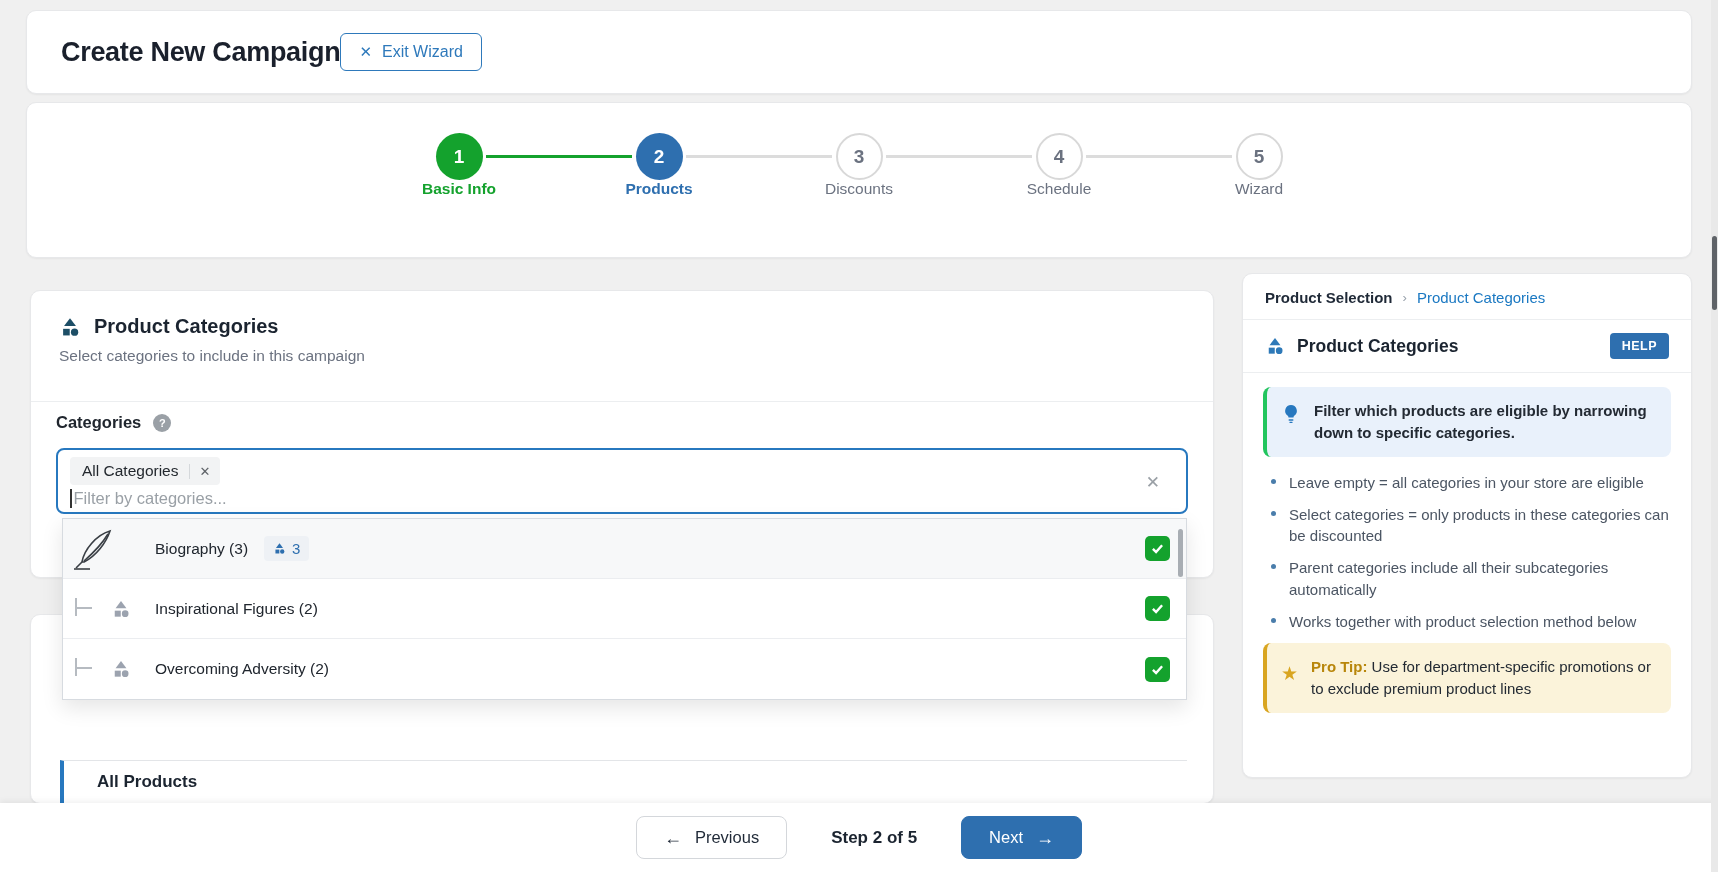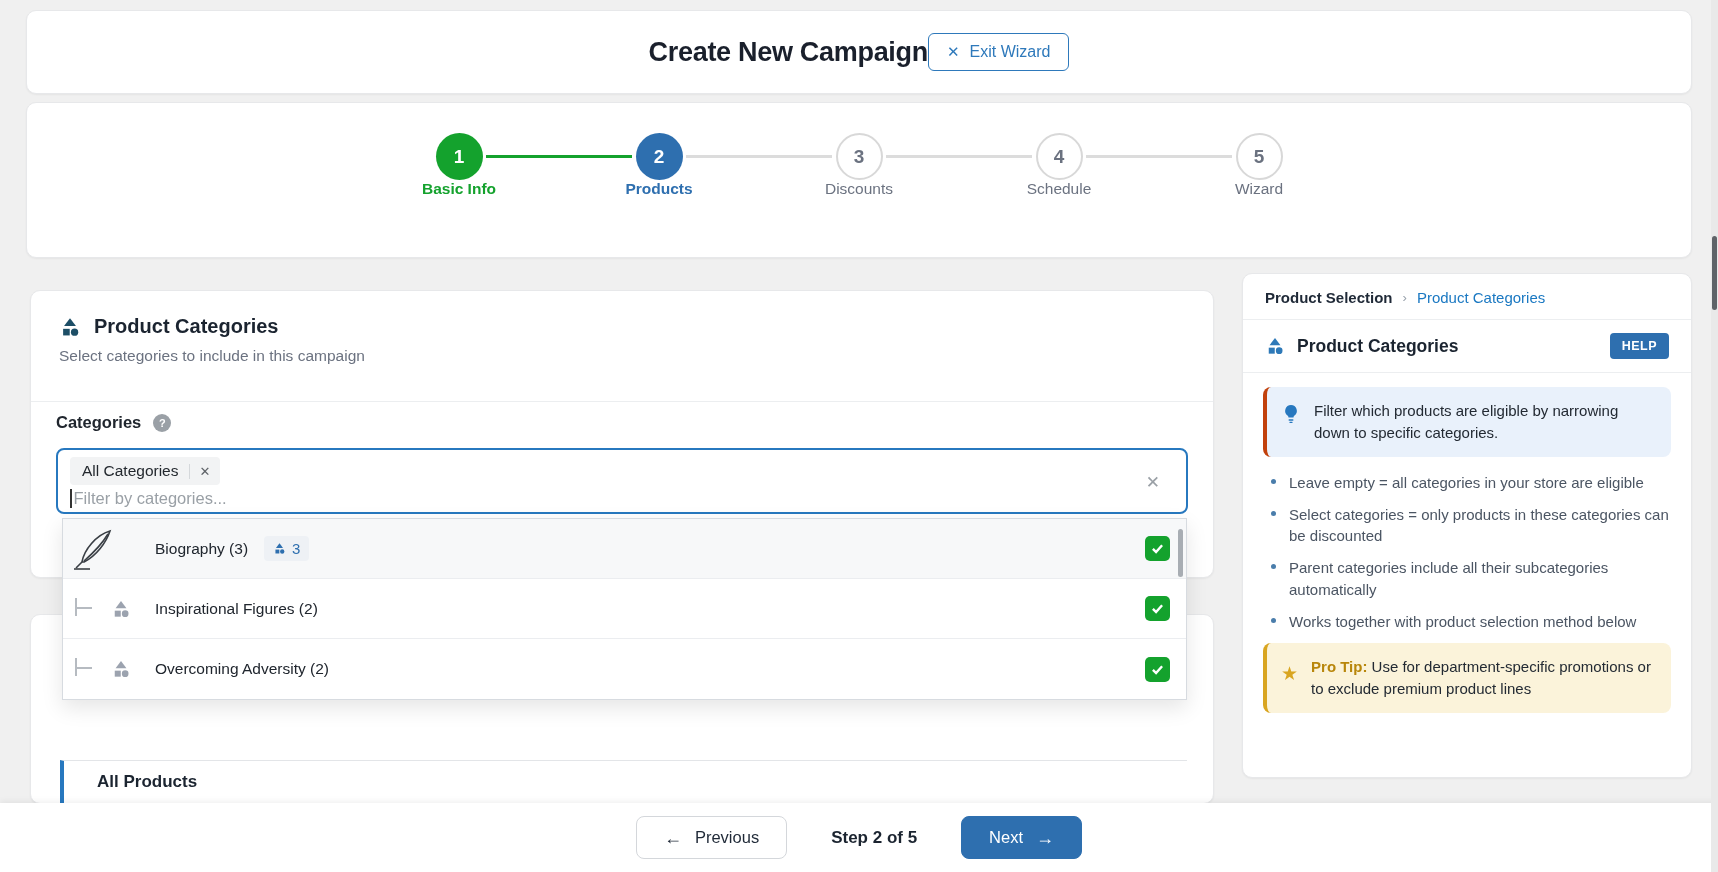--- a/index.html
+++ b/index.html
@@ -14,21 +14,21 @@
   .card {
     position: absolute;
     background: #fff;
     border: 1px solid #e7e8ea;
     border-radius: 10px;
     box-shadow: 0 1px 2px rgba(0,0,0,.05);
   }
 
   
   .header-card { left:26px; top:10px; width:1666px; height:84px;
-    display:flex; align-items:center; justify-content:center; padding:0 34px; }
+    display:flex; align-items:center; justify-content:flex-start; padding:0 34px; }
   .page-title { font-size:27px; font-weight:bold; color:#1a202c; letter-spacing:-.3px; }
   .exit-btn { display:flex; align-items:center; gap:10px; background:#fff;
     border:1px solid #2e79bb; color:#2e79bb; font-size:16px; border-radius:6px;
     padding:9px 18px; cursor:pointer; font-family:inherit; }
   .exit-btn .x { font-size:15px; }
 
   
   .steps-card { left:26px; top:102px; width:1666px; height:156px;
     display:flex; justify-content:center; padding-top:30px; }
   .step { width:200px; text-align:center; position:relative; cursor:pointer; }
@@ -102,22 +102,22 @@
     border-bottom:1px solid #eceef0; font-size:15px; }
   .crumb-parent { font-weight:bold; color:#1f2937; }
   .crumb-sep { color:#9aa3ad; font-size:13px; }
   .crumb-current { color:#1a78c2; cursor:pointer; }
   .sb-title-row { display:flex; align-items:center; gap:12px; padding:13px 22px;
     border-bottom:1px solid #eceef0; }
   .sb-title { font-size:17.5px; font-weight:bold; color:#1b2430; flex:1; }
   .help-badge { background:#2e6faf; color:#fff; font-size:12.5px; font-weight:bold;
     letter-spacing:.5px; padding:6px 12px; border-radius:4px; cursor:pointer; }
   .sb-content { padding:14px 20px 0 20px; }
-  .info-box { background:#e9f1fb; border-left:4px solid #c2410c; border-radius:8px;
-    padding:13px 14px; display:flex; gap:13px; font-size:15px; color:#232a33; line-height:1.45; }
+  .info-box { background:#e9f1fb; border-left:4px solid #22c55e; border-radius:8px;
+    padding:13px 14px; display:flex; gap:13px; font-size:15px; color:#232a33; line-height:1.45;font-weight:bold; }
   .bulb { flex:0 0 auto; margin-top:3px; }
   .sb-bullets { list-style:none; margin:15px 0 0 8px; }
   .sb-bullets li { position:relative; padding-left:18px; font-size:15px; color:#4b5563;
     line-height:1.42; margin-bottom:11px; }
   .sb-bullets li::before { content:""; position:absolute; left:0; top:7px;
     width:5px; height:5px; border-radius:50%; background:#4a7dab; }
   .pro-tip { margin-top:8px; background:#fbf3da; border-left:4px solid #d9a520; border-radius:8px;
     padding:13px 14px; display:flex; gap:13px; font-size:15px; color:#232a33; line-height:1.45; }
   .star { color:#d9a520; font-size:19px; margin-top:4px; }
   .tip-label { color:#b8860b; font-weight:bold; }

